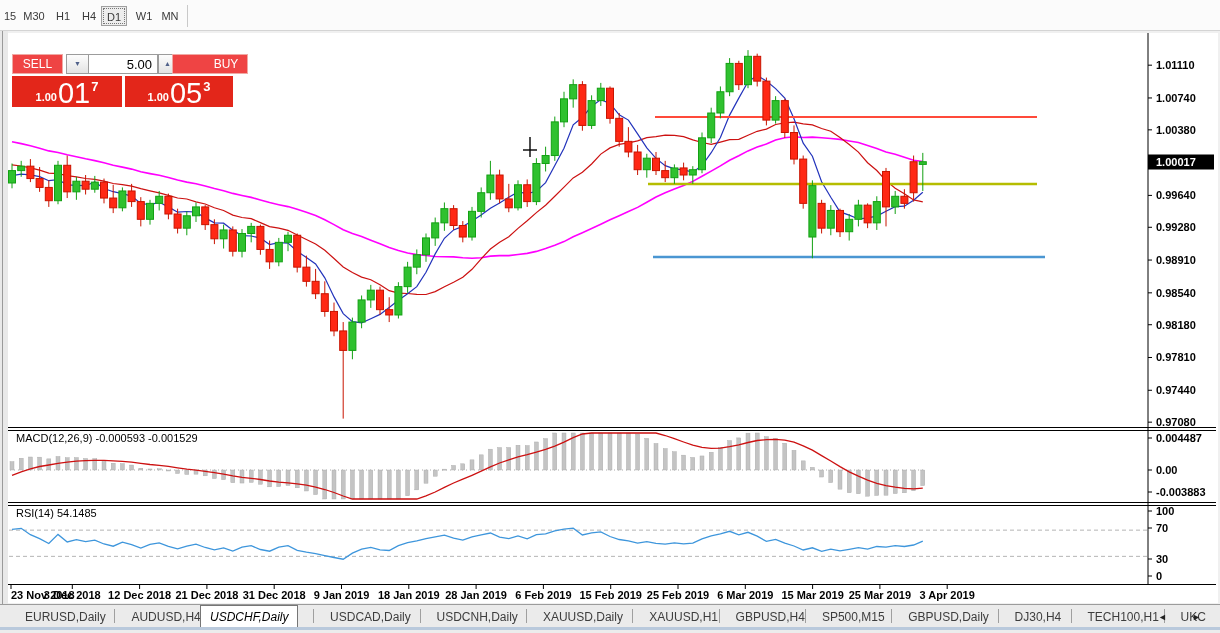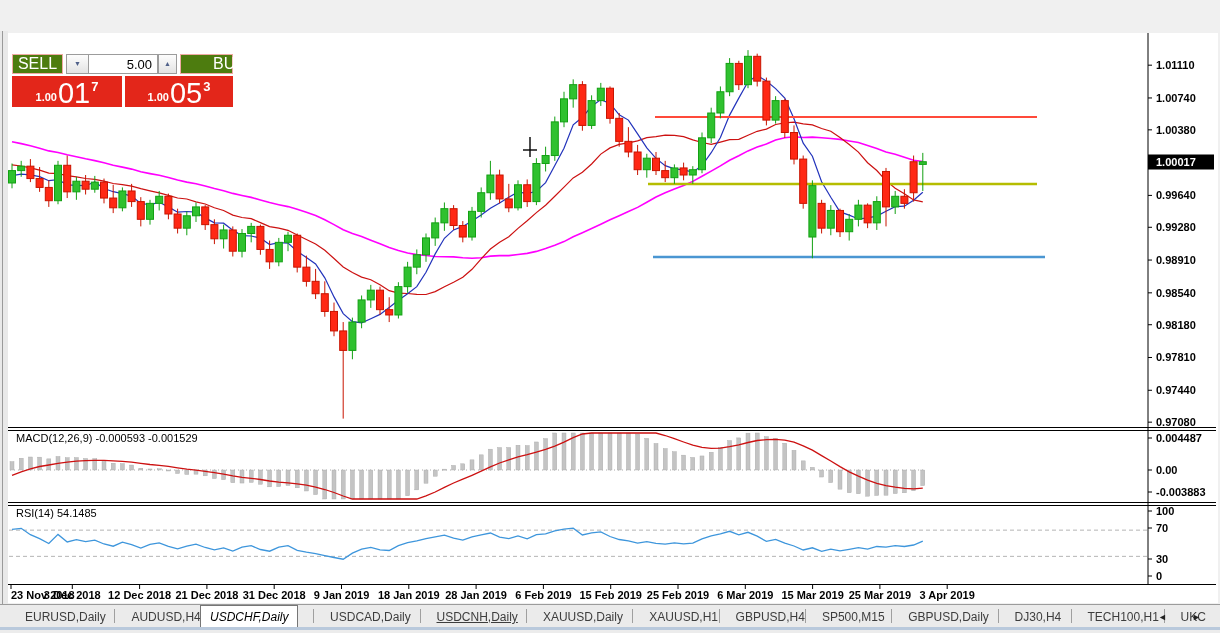--- a/index.html
+++ b/index.html
@@ -15,21 +15,21 @@
 
   
   #chart-window { position:absolute; left:8px; top:33px; width:1210px; height:570px; background:#ffffff; border:1px solid #6f6f6f; }
   #left-gutter { position:absolute; left:0; top:31px; width:8px; height:602px; background:#e9e9e9; }
   #left-gutter .edge { position:absolute; left:2px; top:0; width:1px; height:100%; background:#9a9a9a; }
   #chart-svg { position:absolute; left:8px; top:33px; }
 
   
   #chart-title { position:absolute; left:14px; top:37px; font-size:11px; font-weight:700; color:#000; white-space:nowrap; }
   #chart-title .arr { font-size:8px; margin-right:6px; vertical-align:1px; }
-  .tp-btn { position:absolute; height:20px; background:#4d7c0f; border:1px solid #f0a9a4; color:#fff; font-size:16px; font-weight:400; text-align:center; line-height:18px; cursor:pointer; }
+  .tp-btn { position:absolute; height:20px; background:#ef4444; border:1px solid #f0a9a4; color:#fff; font-size:12px; font-weight:400; text-align:center; line-height:18px; cursor:pointer; }
   #vol-dec,#vol-inc { position:absolute; height:20px; background:linear-gradient(#fdfdfd,#e3e3e3); border:1px solid #9c9c9c; color:#50618a; text-align:center; cursor:pointer; }
   #vol-dec span,#vol-inc span { font-size:7px; line-height:18px; display:block; }
   #vol-input { position:absolute; height:20px; border:1px solid #9c9c9c; border-left:none; font-size:13px; text-align:right; padding-right:5px; color:#000; font-family:"Liberation Sans",sans-serif; }
   .price-box { position:absolute; height:31px; background:#e3261a; color:#fff; display:flex; align-items:flex-end; justify-content:center; cursor:pointer; }
   .price-box .sm { font-size:11px; font-weight:700; margin-bottom:4px; }
   .price-box .big { font-size:29px; line-height:27px; font-weight:400; margin:0 1px; }
   .price-box .sup { font-size:13px; font-weight:700; margin-bottom:13px; }
 
   .ind-label { position:absolute; font-size:11px; font-weight:400; color:#000; white-space:nowrap; }
 
@@ -40,20 +40,30 @@
   .tab-sep { position:absolute; top:4px; width:1px; height:14px; background:#9f9f9f; }
   .tab-arrow { position:absolute; top:6px; font-size:9px; color:#222; cursor:pointer; line-height:12px; }
   #status-strip { position:absolute; left:0; top:627px; width:1220px; height:3px; background:#b9c9dc; }
   #bottom-fill { position:absolute; left:0; top:630px; width:1220px; height:3px; background:#ececec; }
 </style>
 </head>
 <body>
 
 <div id="app">
 
+  <div id="toolbar">
+      <div class="tf-item" style="left: 2px; width: 16px;">15</div>
+      <div class="tf-item" style="left: 20px; width: 28px;">M30</div>
+      <div class="tf-item" style="left: 50px; width: 26px;">H1</div>
+      <div class="tf-item" style="left: 78px; width: 22px;">H4</div>
+      <div class="tf-item active" style="left: 101px; width: 26px;">D1</div>
+      <div class="tf-item" style="left: 131px; width: 26px;">W1</div>
+      <div class="tf-item" style="left: 157px; width: 26px;">MN</div>
+      <div class="tb-sep" style="left: 187px;"></div>
+    </div>
 
   <div id="left-gutter">
       <div class="edge"></div>
     </div>
 
   <div id="chart-window"></div>
   <svg id="chart-svg" width="1210" height="570">
       <rect x="0" y="0" width="1210" height="570" fill="#ffffff"></rect>
       <defs>
         <clipPath id="clip-price">
@@ -469,21 +479,21 @@
 
 
   <button class="tp-btn" id="sell-btn" style="left:12px;top:54px;width:51px;">SELL</button>
   <div id="vol-dec" style="left:66px;top:54px;width:23px;">
       <span>▼</span>
     </div>
   <input id="vol-input" style="left: 89px; top: 54px; width: 69px;" value="5.00">
   <div id="vol-inc" style="left:158px;top:54px;width:19px;">
       <span>▲</span>
     </div>
-  <button class="tp-btn" id="buy-btn" style="left:180px;top:54px;width:53px;padding-left:32px;">BUY</button>
+  <button class="tp-btn" id="buy-btn" style="left:172px;top:54px;width:76px;padding-left:32px;">BUY</button>
 
   <div class="price-box" style="left:12px;top:76px;width:110px;">
     <span class="sm">1.00</span>
     <span class="big">01</span>
     <span class="sup">7</span>
   </div>
   <div class="price-box" style="left:125px;top:76px;width:108px;">
     <span class="sm">1.00</span>
     <span class="big">05</span>
     <span class="sup">3</span>
@@ -494,21 +504,21 @@
 
   <div id="tabbar">
       <div class="tab" style="left: 16px;">EURUSD,Daily</div>
       <div class="tab-sep" style="left: 114.4px;"></div>
       <div class="tab" style="left: 122.4px;">AUDUSD,H4</div>
       <div class="tab-sep" style="left: 200.7px;"></div>
       <div class="tab active" style="left: 200px; font-style: italic;">USDCHF,Daily</div>
       <div class="tab-sep" style="left: 313.1px;"></div>
       <div class="tab" style="left: 321.1px;">USDCAD,Daily</div>
       <div class="tab-sep" style="left: 419.5px;"></div>
-      <div class="tab" style="left: 427.5px; text-decoration: underline;">USDCNH,Daily</div>
+      <div class="tab" style="left: 427.5px;">USDCNH,Daily</div>
       <div class="tab-sep" style="left: 525.9px;"></div>
       <div class="tab" style="left: 533.9px;">XAUUSD,Daily</div>
       <div class="tab-sep" style="left: 632.3px;"></div>
       <div class="tab" style="left: 640.3px;">XAUUSD,H1</div>
       <div class="tab-sep" style="left: 718.6px;"></div>
       <div class="tab" style="left: 726.6px;">GBPUSD,H4</div>
       <div class="tab-sep" style="left: 804.9px;"></div>
       <div class="tab" style="left: 812.9px;">SP500,M15</div>
       <div class="tab-sep" style="left: 891.2px;"></div>
       <div class="tab" style="left: 899.2px;">GBPUSD,Daily</div>

